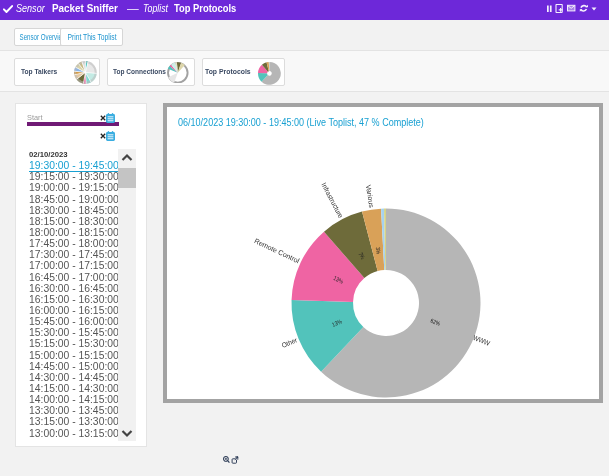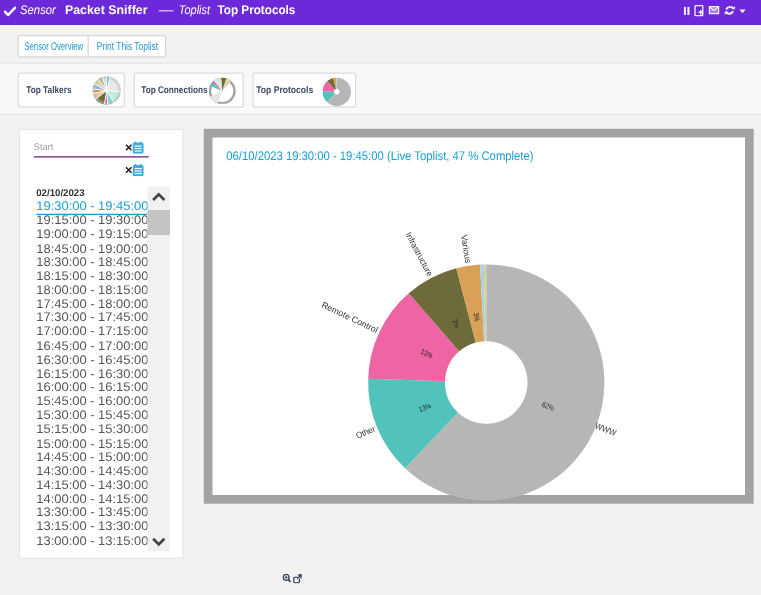--- a/index.html
+++ b/index.html
@@ -5,34 +5,34 @@
 html,body{width:609px;height:476px;background:#f2f2f2;font-family:"Liberation Sans",sans-serif;overflow:hidden;position:relative}
 .abs{position:absolute}
 #bar{left:0;top:0;width:609px;height:20px;background:#6d28d9;color:#fff}
 #bar span{position:absolute;top:2.8px;font-size:10px;white-space:nowrap;transform-origin:0 50%;display:inline-block}
 .btn{position:absolute;top:27.7px;height:18px;background:#fff;border:1px solid #d6d6d6;border-radius:2px;color:#2095cf;font-size:9px;font-weight:normal;line-height:16.5px;text-align:center;white-space:nowrap}
 .btn span{position:absolute;left:50%;top:0;width:200px;margin-left:-100px;text-align:center;transform-origin:50% 50%;display:block}
 #band{left:0;top:50px;width:609px;height:42px;background:#f8f8f8;border-top:1px solid #e3e3e3;border-bottom:1px solid #e3e3e3}
 .card{position:absolute;top:58px;height:27.5px;background:#fff;border:1px solid #dcdcdc;border-radius:2px}
 .card .cl{position:absolute;top:8.2px;font-size:7.8px;font-weight:bold;color:#3b4a63;white-space:nowrap;transform-origin:0 50%}
 #lpanel{left:15px;top:103px;width:131.5px;height:344px;background:#fff;border:1px solid #e4e4e4}
-.inp{position:absolute;left:11px;width:92px;border-bottom:1px solid #701a75;font-size:7.6px;color:#9b9b9b;height:13px}
+.inp{position:absolute;left:11px;width:92px;border-bottom:4px solid #701a75;font-size:7.6px;color:#9b9b9b;height:13px}
 .inp span{display:inline-block;transform:scaleX(0.97);transform-origin:0 50%}
 .ics{position:absolute;line-height:0}
 .ics svg{display:block}
 #list{position:absolute;left:13px;top:45px;width:92px}
 .lh{font-size:7.8px;font-weight:bold;color:#333;height:11.15px;line-height:11.15px}
 .lh span{display:inline-block;transform:scaleX(0.99);transform-origin:0 50%}
 .li{font-size:10px;color:#555;height:11.15px;line-height:11.15px;white-space:nowrap}
 .li span{display:inline-block;transform:scaleX(1.035);transform-origin:0 50%}
 .li.sel{color:#18a0d2}
 .li.sel .u{border-bottom:1px solid #18a0d2}
 #sbar{position:absolute;left:102px;top:45px;width:18px;height:292px;background:#f1f1f1}
 #sthumb{position:absolute;left:0;top:19px;width:18px;height:20px;background:#c4c4c4}
-#mpanel{left:163px;top:103px;width:440px;height:300px;background:#fff;border:7px solid #a3a3a3}
+#mpanel{left:163px;top:103px;width:440px;height:300px;background:#fff;border:4px solid #a3a3a3}
 #mtitle{position:absolute;left:10.6px;top:11px;font-size:10px;line-height:10px;color:#18a0d2;white-space:nowrap;transform:scaleX(0.903);transform-origin:0 0}
 </style></head>
 <body>
 <div class="abs" id="bar">
  <svg class="abs" style="left:3.2px;top:4.9px" width="10" height="8.4" viewBox="0 0 10 8.4">
       <path d="M0.9 4.4 L3.5 7 L9.1 1.1" stroke="#fff" stroke-width="2" fill="none" stroke-linecap="round"></path>
     </svg>
  <span style="left:16.2px;font-style:italic;transform:scaleX(0.906)">Sensor</span>
  <span style="left:51.7px;font-weight:bold;transform:scaleX(0.989)">Packet Sniffer</span>
  <span style="left:126.9px;transform:scaleX(1.17)">—</span>
@@ -53,21 +53,21 @@
         <path d="M6.8 2.4 A3.5 3.5 0 0 0 0.9 3.1 M0.5 5 A3.5 3.5 0 0 0 6.5 4.5" stroke="#fff" stroke-width="1.6" fill="none"></path>
         <path d="M5.4 2.8 h2.6 v-2.6z"></path>
         <path d="M2.4 4.7 h-2.6 v2.6z"></path>
       </g>
    <path d="M44.5 3.6 h5 l-2.5 3z"></path>
  </svg>
 </div>
 <div class="btn" style="left:14px;width:58.3px">
     <span style="transform:scaleX(0.684)">Sensor Overview</span>
   </div>
-<div class="btn" style="left:70px;width:63.4px">
+<div class="btn" style="left:60px;width:63.4px">
     <span style="transform:scaleX(0.747)">Print This Toplist</span>
   </div>
 <div class="abs" id="band"></div>
 <div class="card" style="left:14px;width:86px">
     <span class="cl" style="left:6.3px;transform:scaleX(0.85)">Top Talkers</span>
  <svg class="abs" style="left:58.8px;top:2.3px" width="22.8" height="22.8" viewBox="0 0 22.8 22.8">
       <path d="M11.40,0.00 A11.4,11.4 0 0 1 14.16,0.34 L11.40,11.40 A0.0,0.0 0 0 0 11.40,11.40 Z" fill="#4cc5bd"></path>
 <path d="M14.16,0.34 A11.4,11.4 0 0 1 22.76,12.39 L11.40,11.40 A0.0,0.0 0 0 0 11.40,11.40 Z" fill="#e8e8e8"></path>
 <path d="M22.76,12.39 A11.4,11.4 0 0 1 17.10,21.27 L11.40,11.40 A0.0,0.0 0 0 0 11.40,11.40 Z" fill="#c3ebe4"></path>
 <path d="M17.10,21.27 A11.4,11.4 0 0 1 12.20,22.77 L11.40,11.40 A0.0,0.0 0 0 0 11.40,11.40 Z" fill="#7fd7cf"></path>

